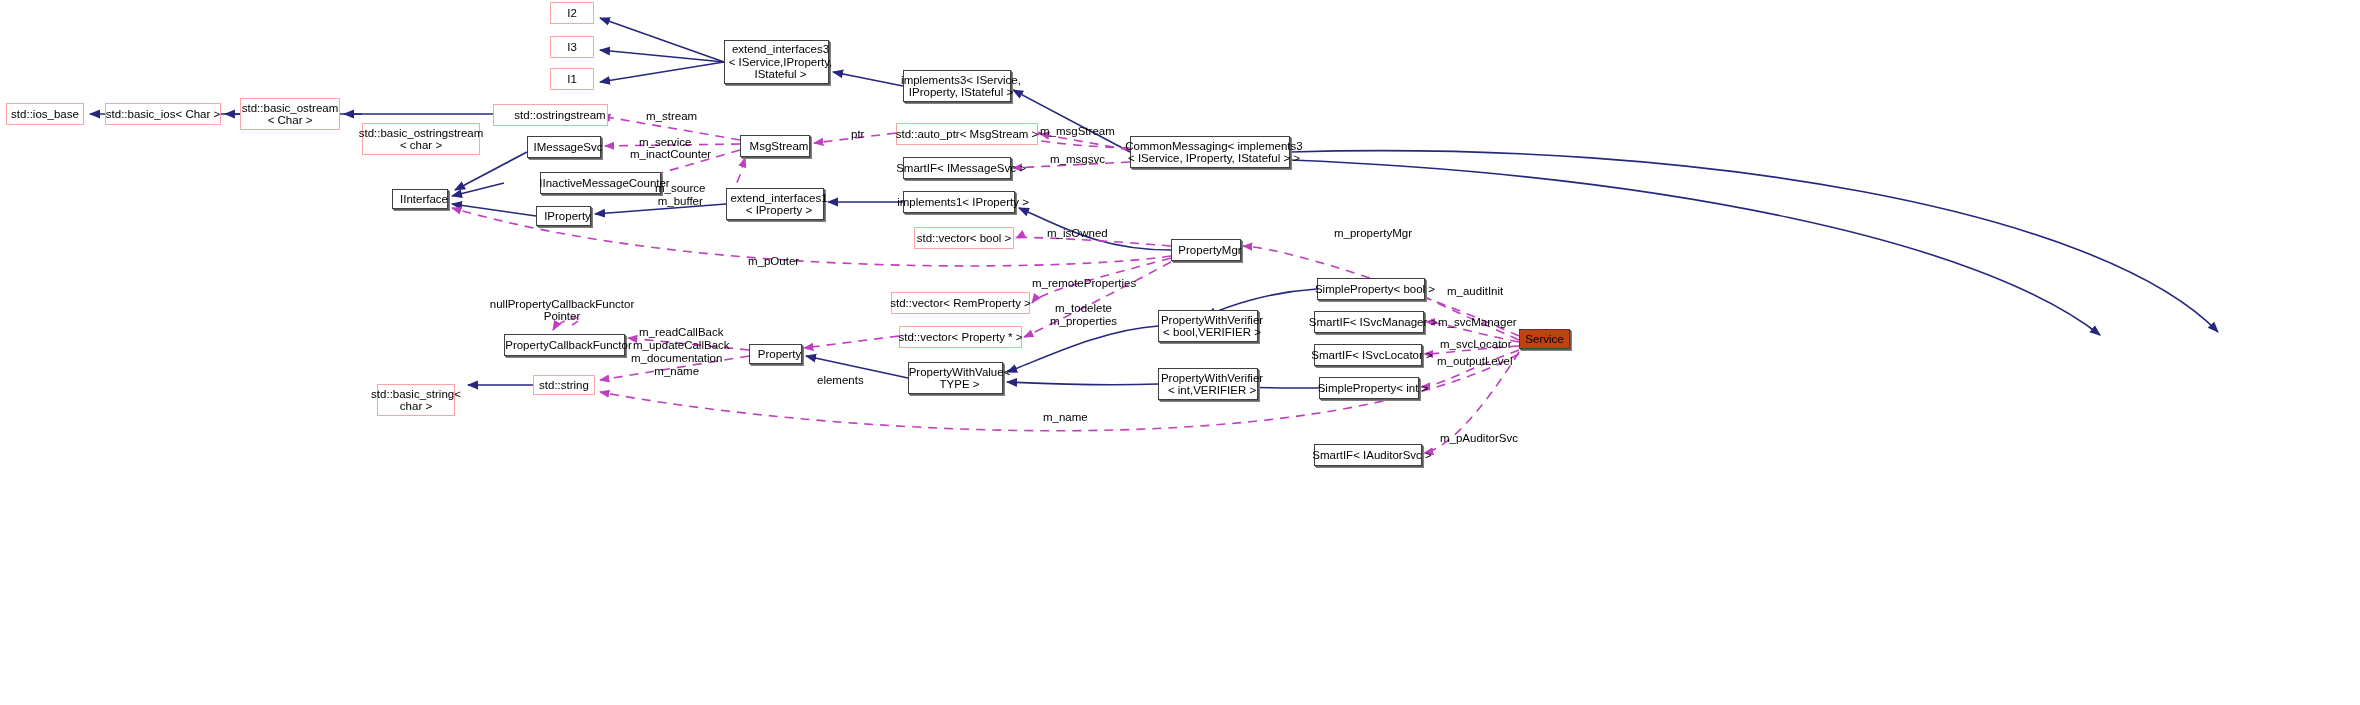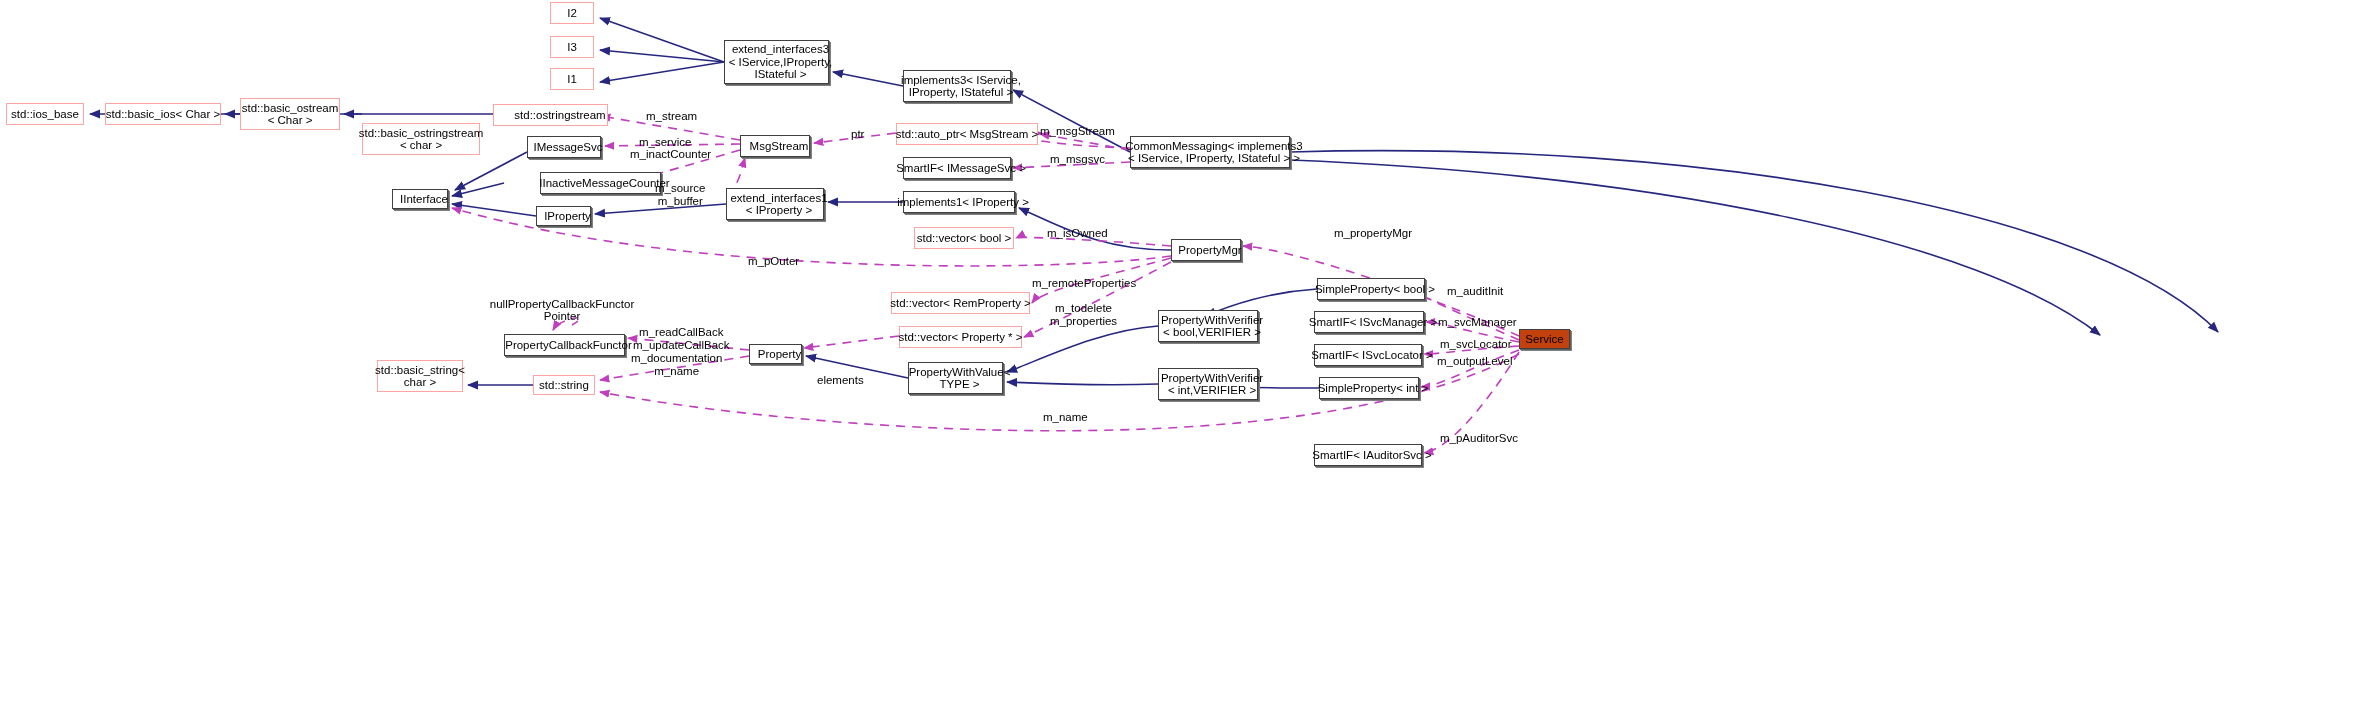--- a/index.html
+++ b/index.html
@@ -131,21 +131,21 @@
 Pointer</div>
       <div class="node bold" style="left: 504px; top: 334px; width: 121px; height: 22px;">PropertyCallbackFunctor</div>
       <div class="node lite" style="left: 899px; top: 326px; width: 123px; height: 22px;">std::vector&lt; Property * &gt;</div>
       <div class="node bold" style="left: 749px; top: 344px; width: 53px; height: 20px;">Property</div>
       <div class="node bold" style="left: 1314px; top: 344px; width: 108px; height: 22px;">SmartIF&lt; ISvcLocator &gt;</div>
       <div class="node bold" style="left: 908px; top: 362px; width: 95px; height: 32px;">PropertyWithValue&lt;
 TYPE &gt;</div>
       <div class="node bold" style="left: 1158px; top: 368px; width: 100px; height: 32px;">PropertyWithVerifier
 &lt; int,VERIFIER &gt;</div>
       <div class="node bold" style="left: 1319px; top: 377px; width: 100px; height: 22px;">SimpleProperty&lt; int &gt;</div>
-      <div class="node lite" style="left: 377px; top: 360px; width: 86px; height: 32px;">std::basic_string&lt;
+      <div class="node lite" style="left: 377px; top: 384px; width: 78px; height: 32px;">std::basic_string&lt;
 char &gt;</div>
       <div class="node lite" style="left: 533px; top: 375px; width: 62px; height: 20px; text-align: center;">std::string</div>
       <div class="node bold" style="left: 1314px; top: 444px; width: 108px; height: 22px;">SmartIF&lt; IAuditorSvc &gt;</div>
     </div>
   <div id="labels">
       <div class="elabel" style="left: 646px; top: 110px;">m_stream</div>
       <div class="elabel" style="left: 639px; top: 136px;">m_service</div>
       <div class="elabel" style="left: 630px; top: 148px;">m_inactCounter</div>
       <div class="elabel" style="left: 851px; top: 128px;">ptr</div>
       <div class="elabel" style="left: 1040px; top: 125px;">m_msgStream</div>

